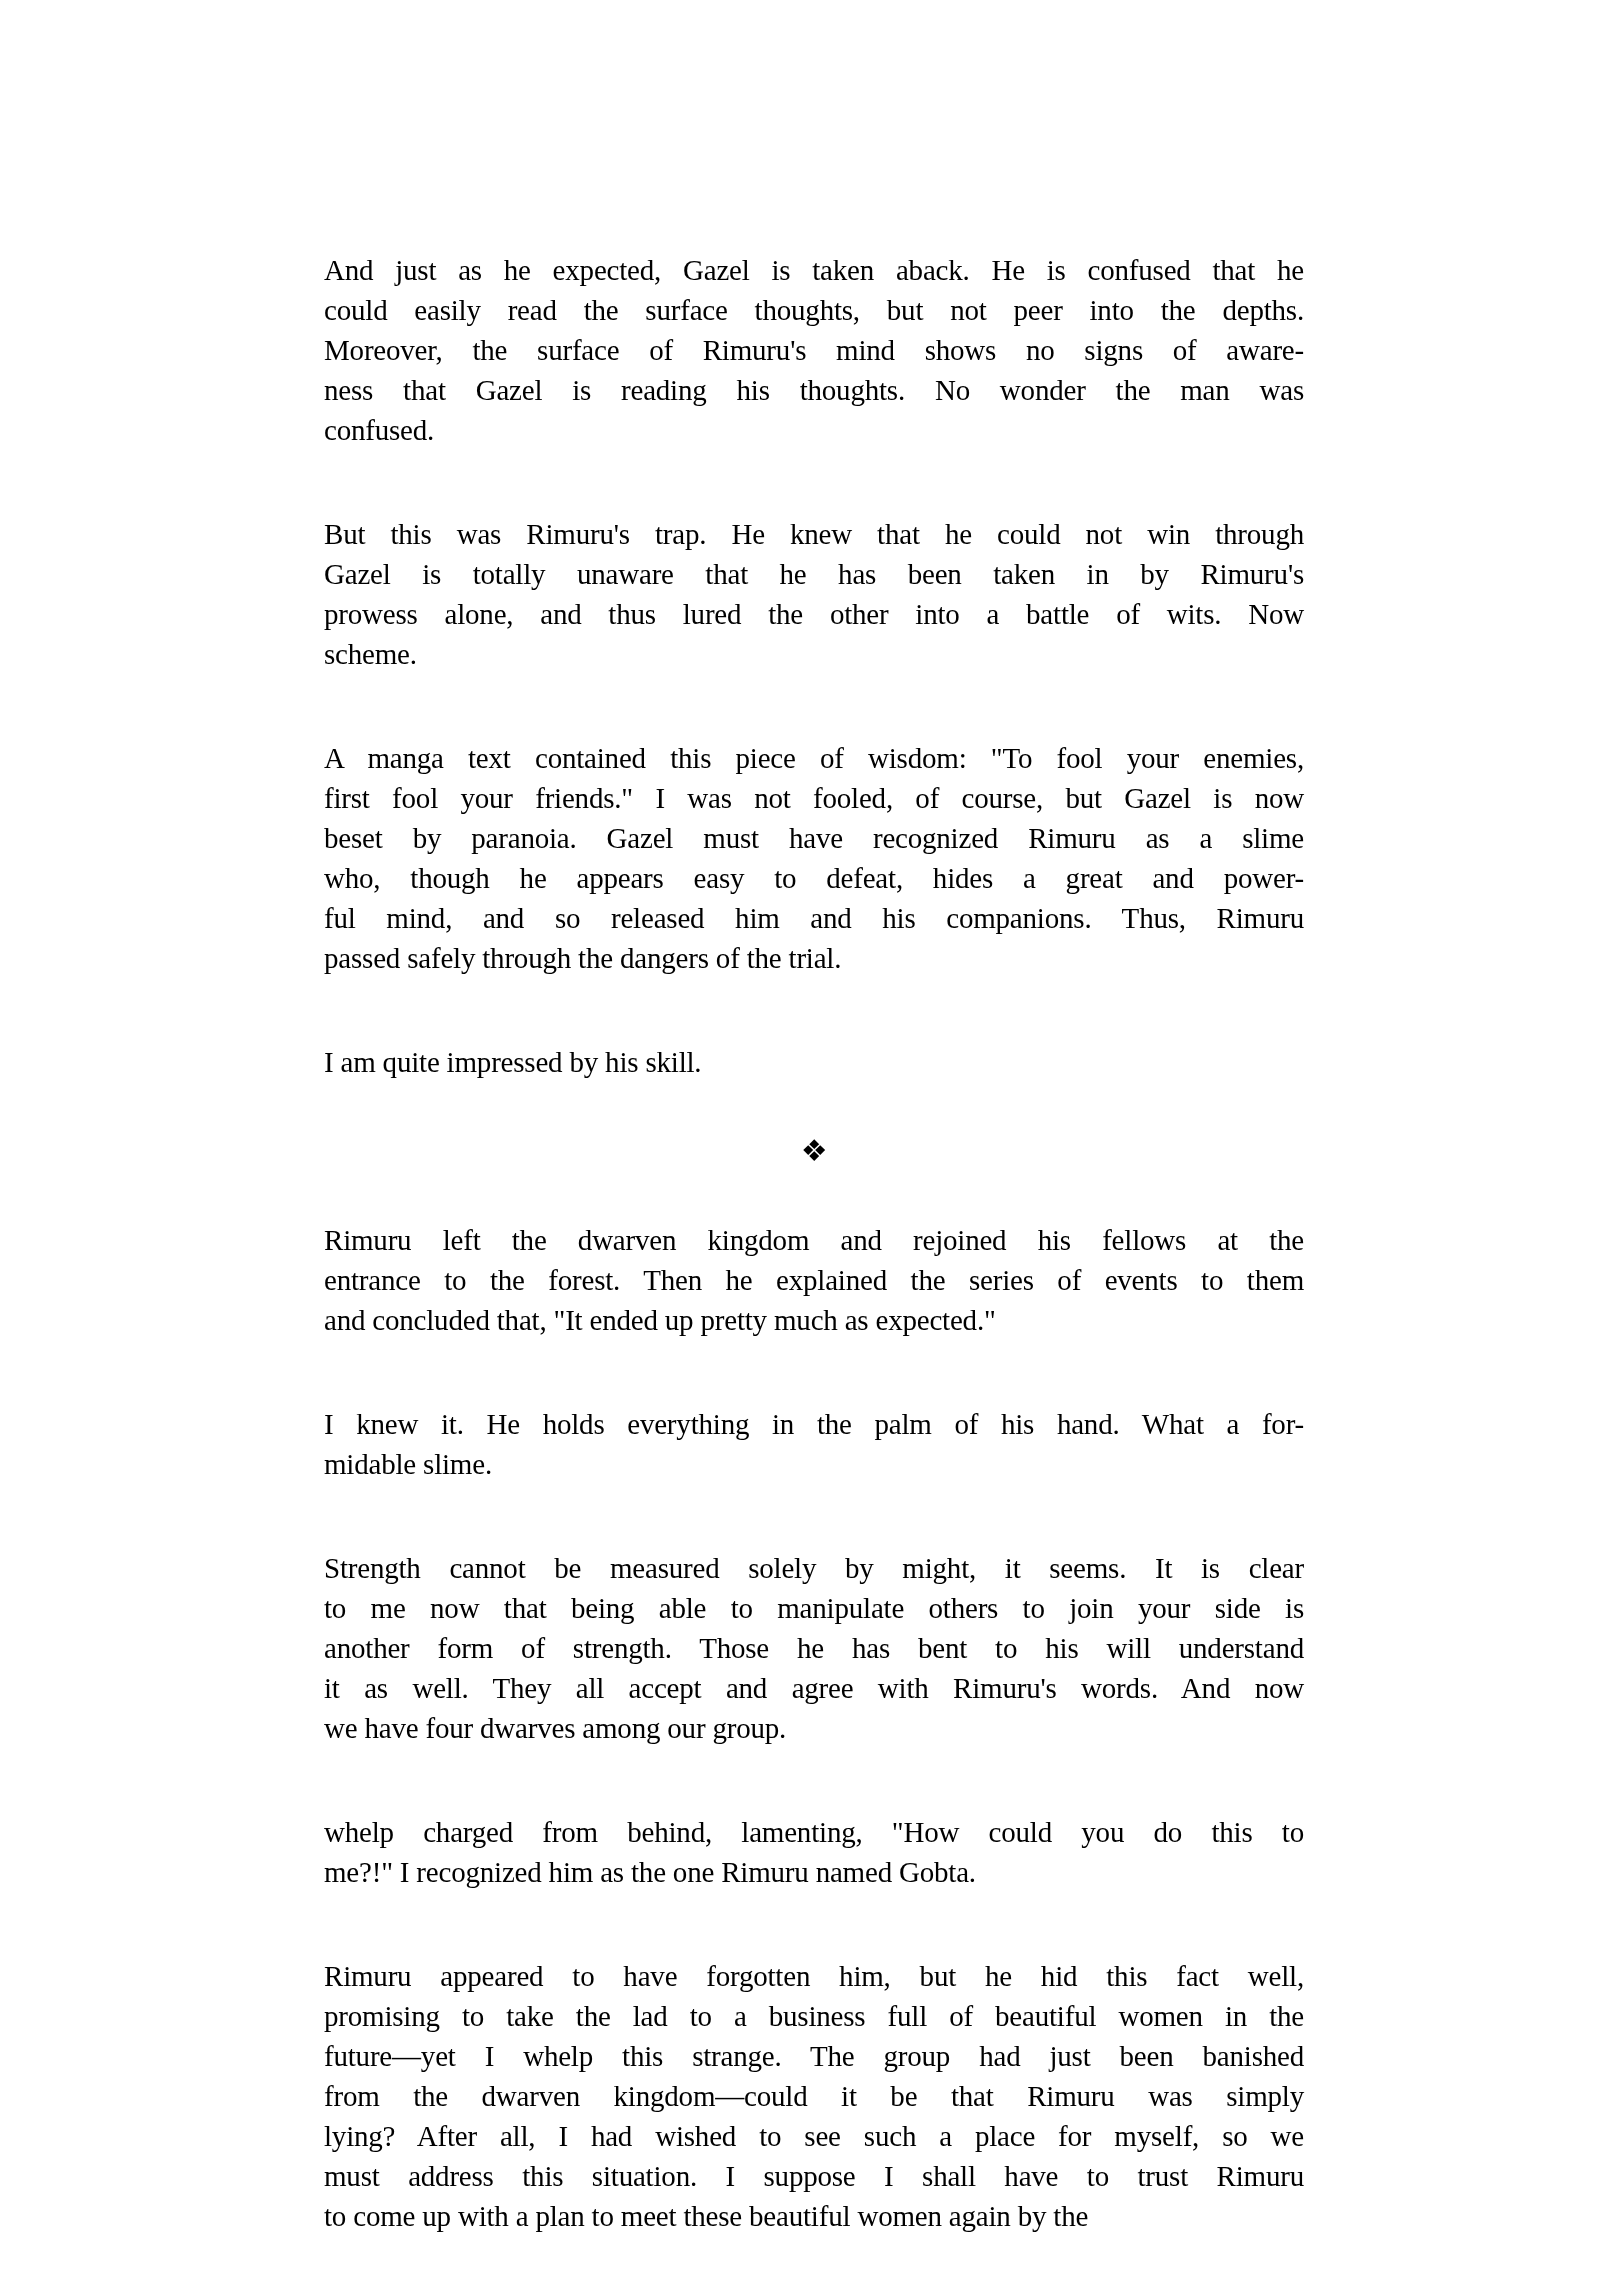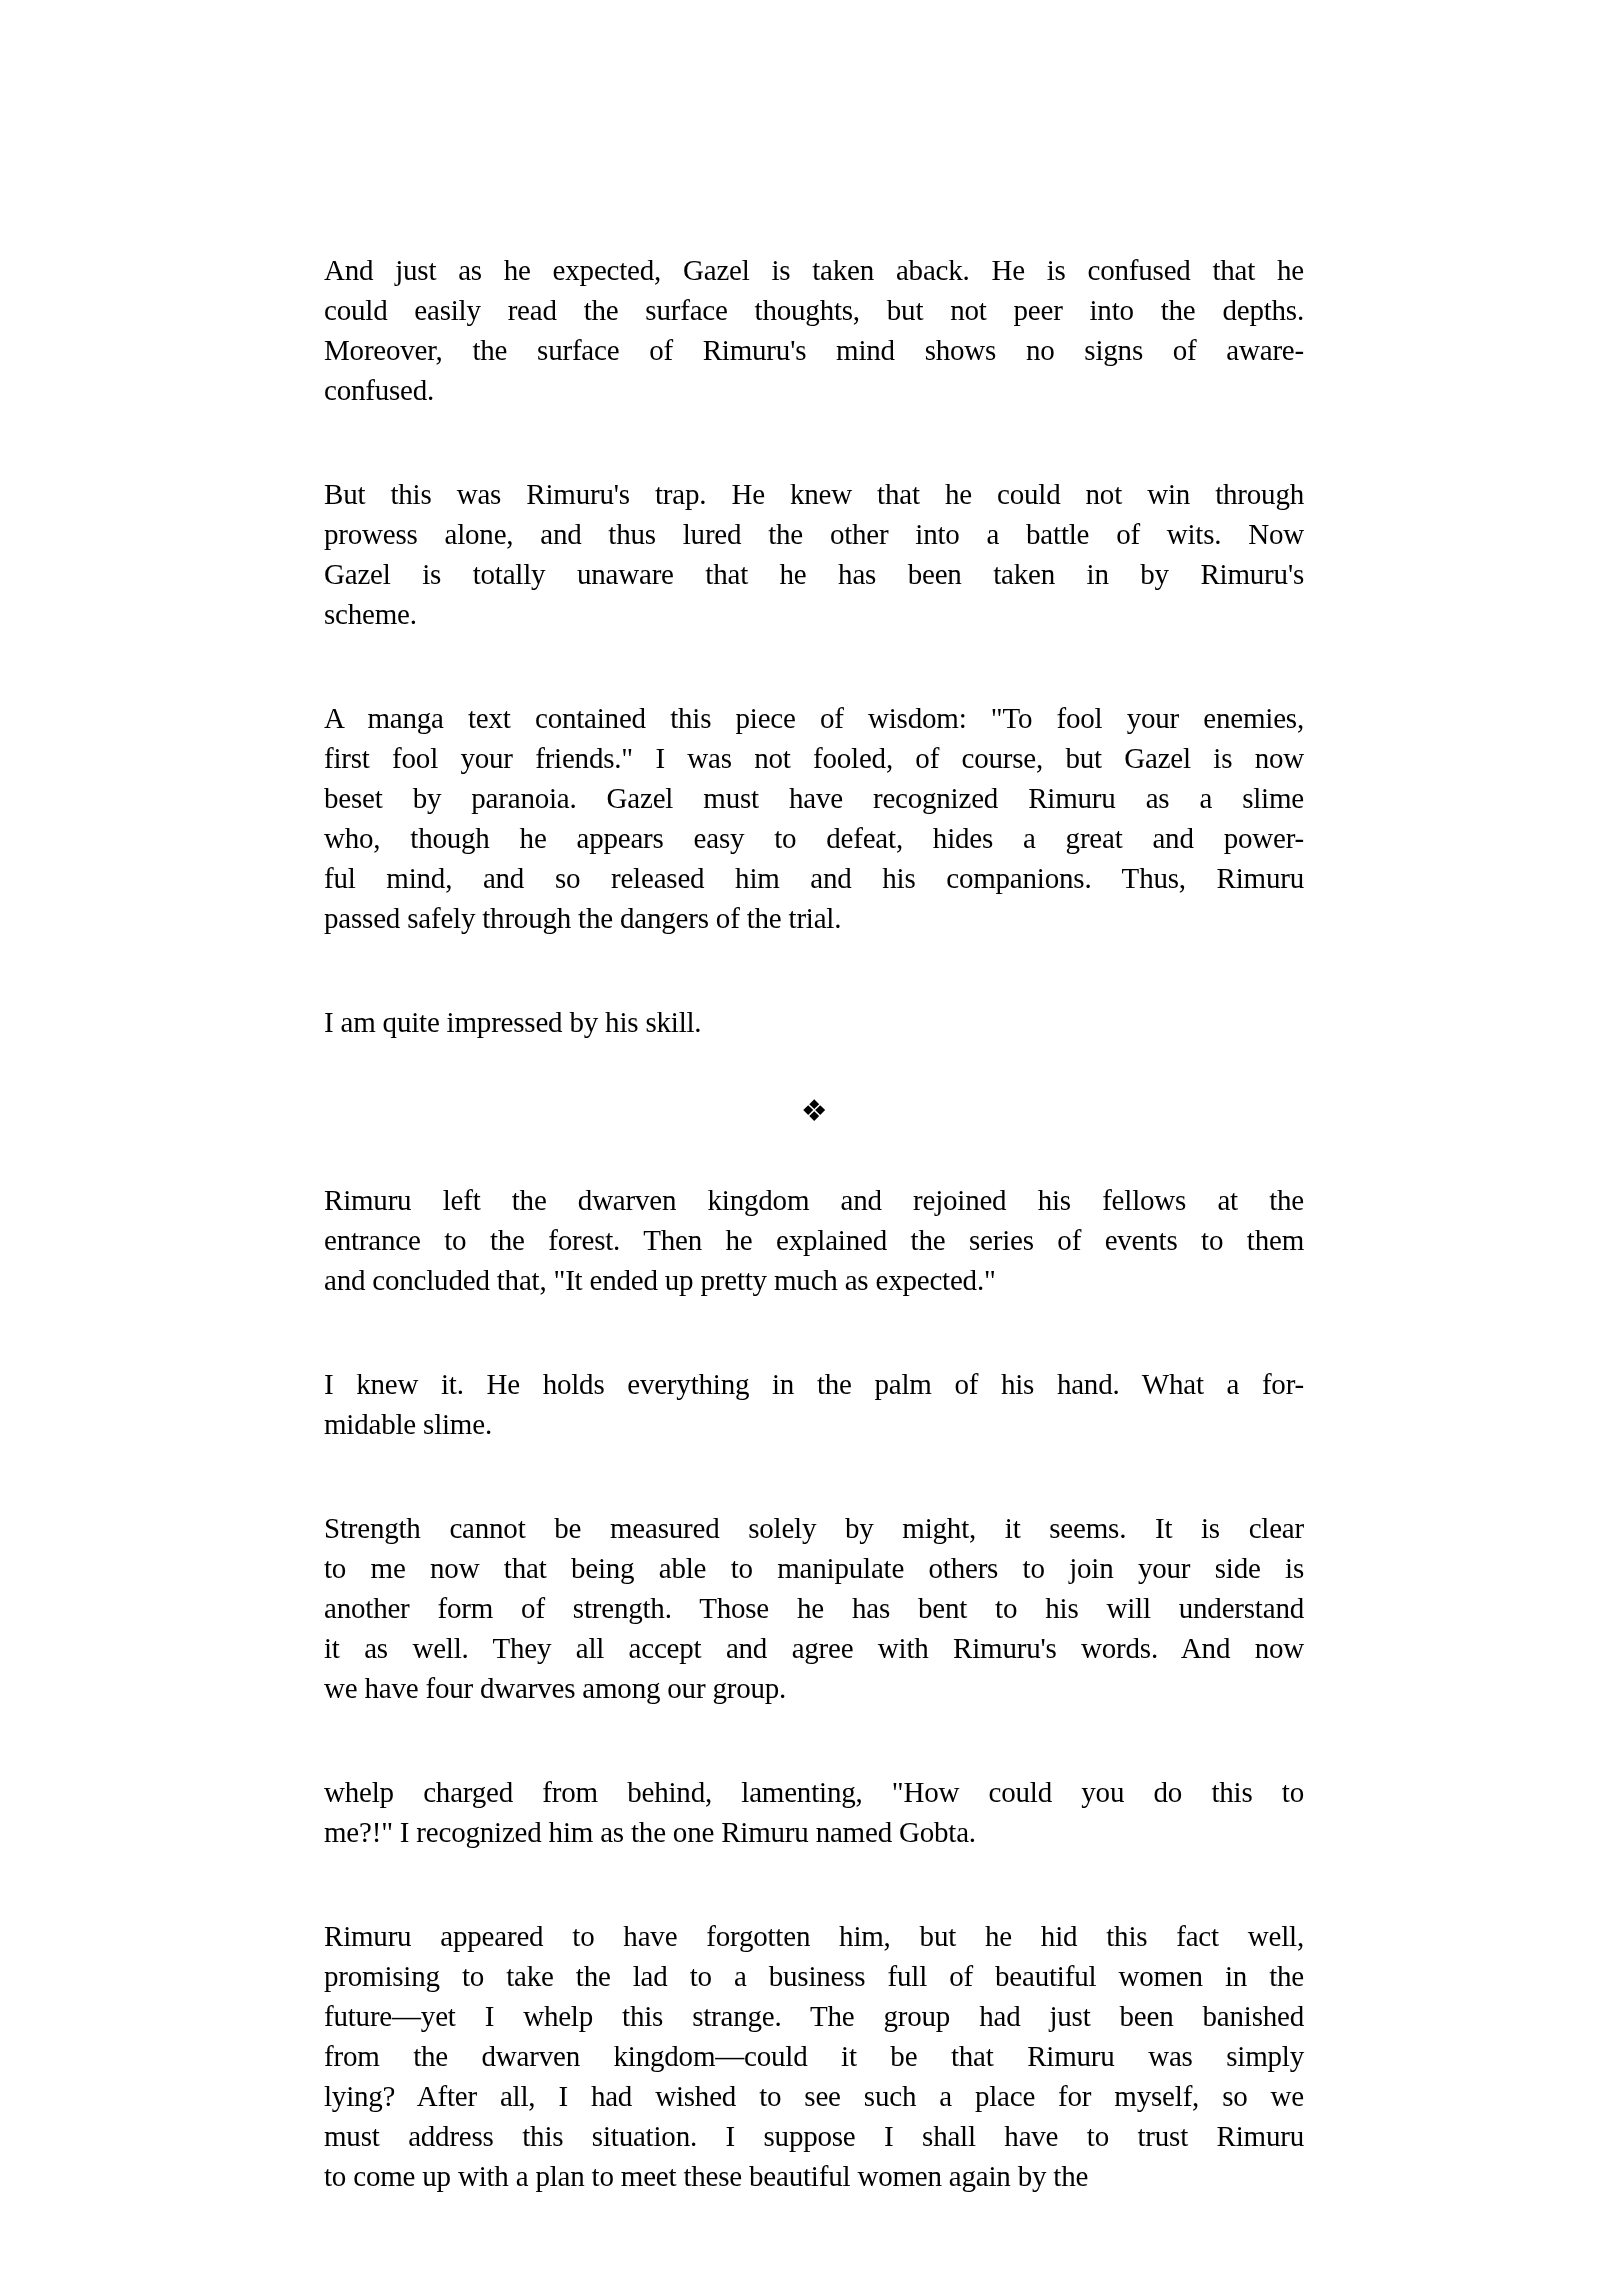--- a/index.html
+++ b/index.html
@@ -43,26 +43,27 @@
 </style>
 </head>
 <body style="background: rgb(255, 255, 255);">
 
 <div class="page">
   <div class="content" style="color: rgb(0, 0, 0);">
       <div class="para">
         <div class="line">And just as he expected, Gazel is taken aback. He is confused that he</div>
         <div class="line">could easily read the surface thoughts, but not peer into the depths.</div>
         <div class="line">Moreover, the surface of Rimuru's mind shows no signs of aware-</div>
+        <div class="line">ness that Gazel is reading his thoughts. No wonder the man was</div>
         <div class="line last">confused.</div>
       </div>
       <div class="para">
         <div class="line">But this was Rimuru's trap. He knew that he could not win through</div>
+        <div class="line">Gazel is totally unaware that he has been taken in by Rimuru's</div>
         <div class="line">prowess alone, and thus lured the other into a battle of wits. Now</div>
-        <div class="line">Gazel is totally unaware that he has been taken in by Rimuru's</div>
         <div class="line last">scheme.</div>
       </div>
       <div class="para">
         <div class="line">A manga text contained this piece of wisdom: "To fool your enemies,</div>
         <div class="line">first fool your friends." I was not fooled, of course, but Gazel is now</div>
         <div class="line">beset by paranoia. Gazel must have recognized Rimuru as a slime</div>
         <div class="line">who, though he appears easy to defeat, hides a great and power-</div>
         <div class="line">ful mind, and so released him and his companions. Thus, Rimuru</div>
         <div class="line last">passed safely through the dangers of the trial.</div>
       </div>

